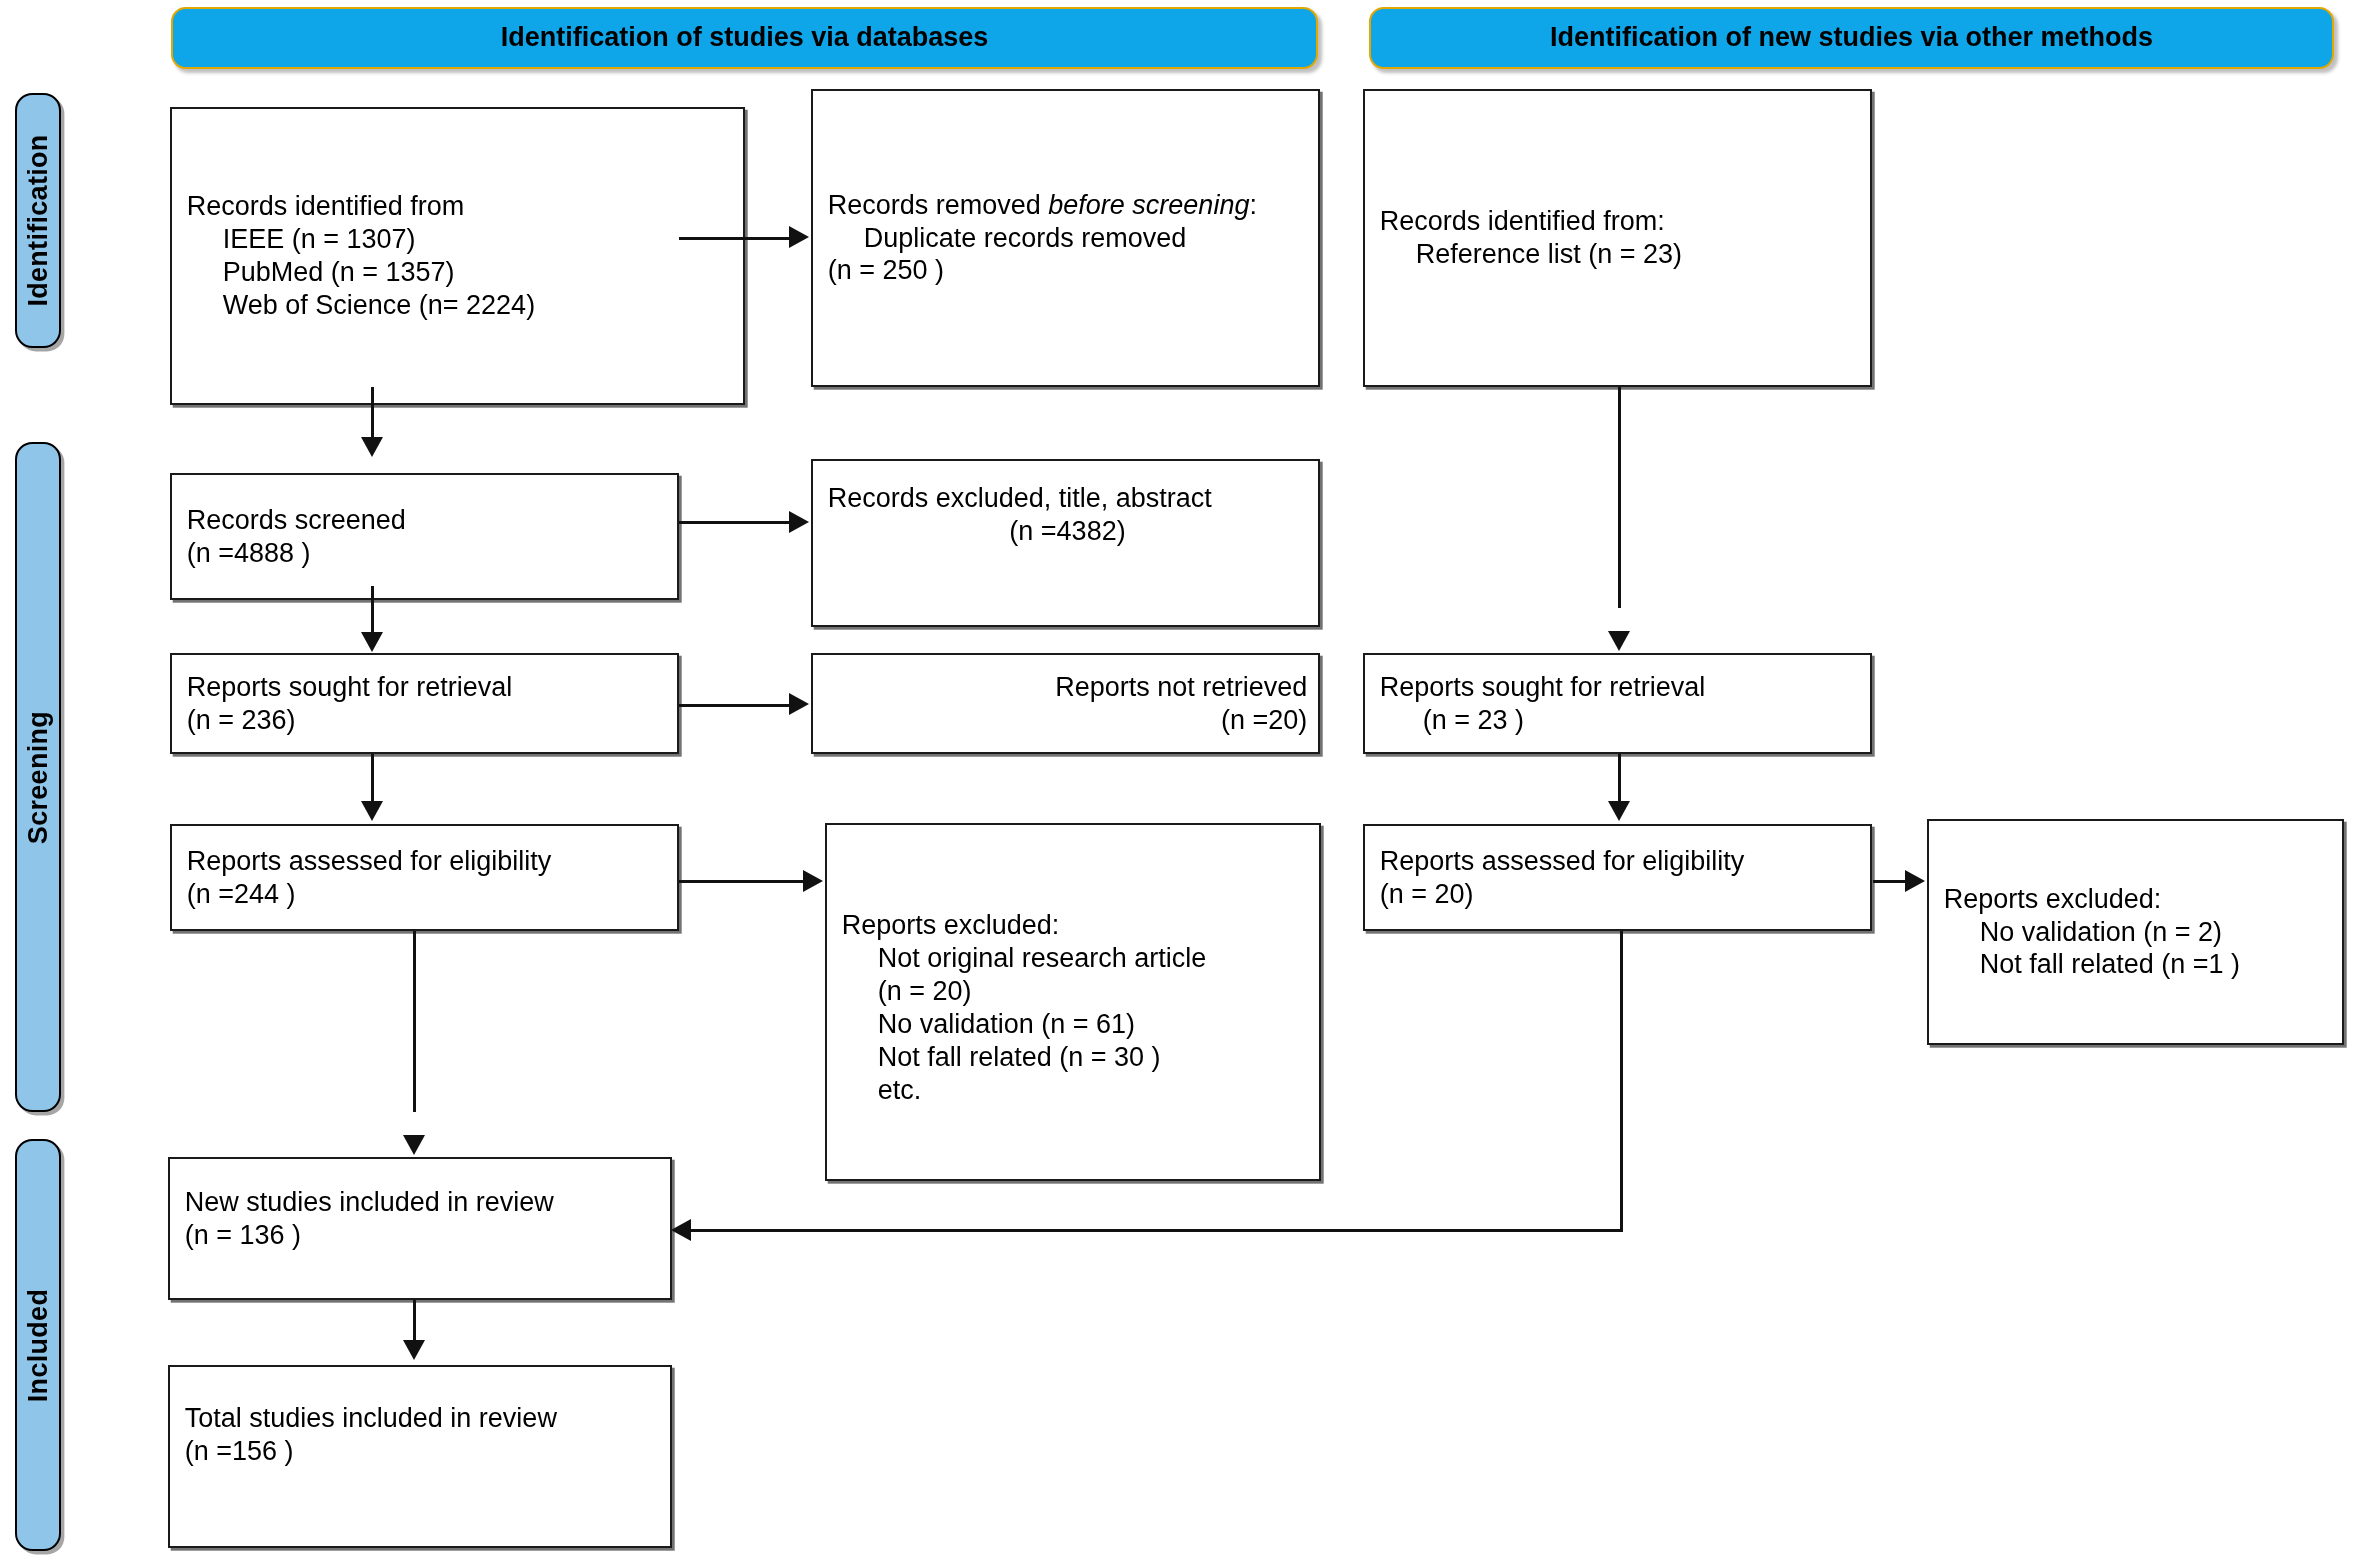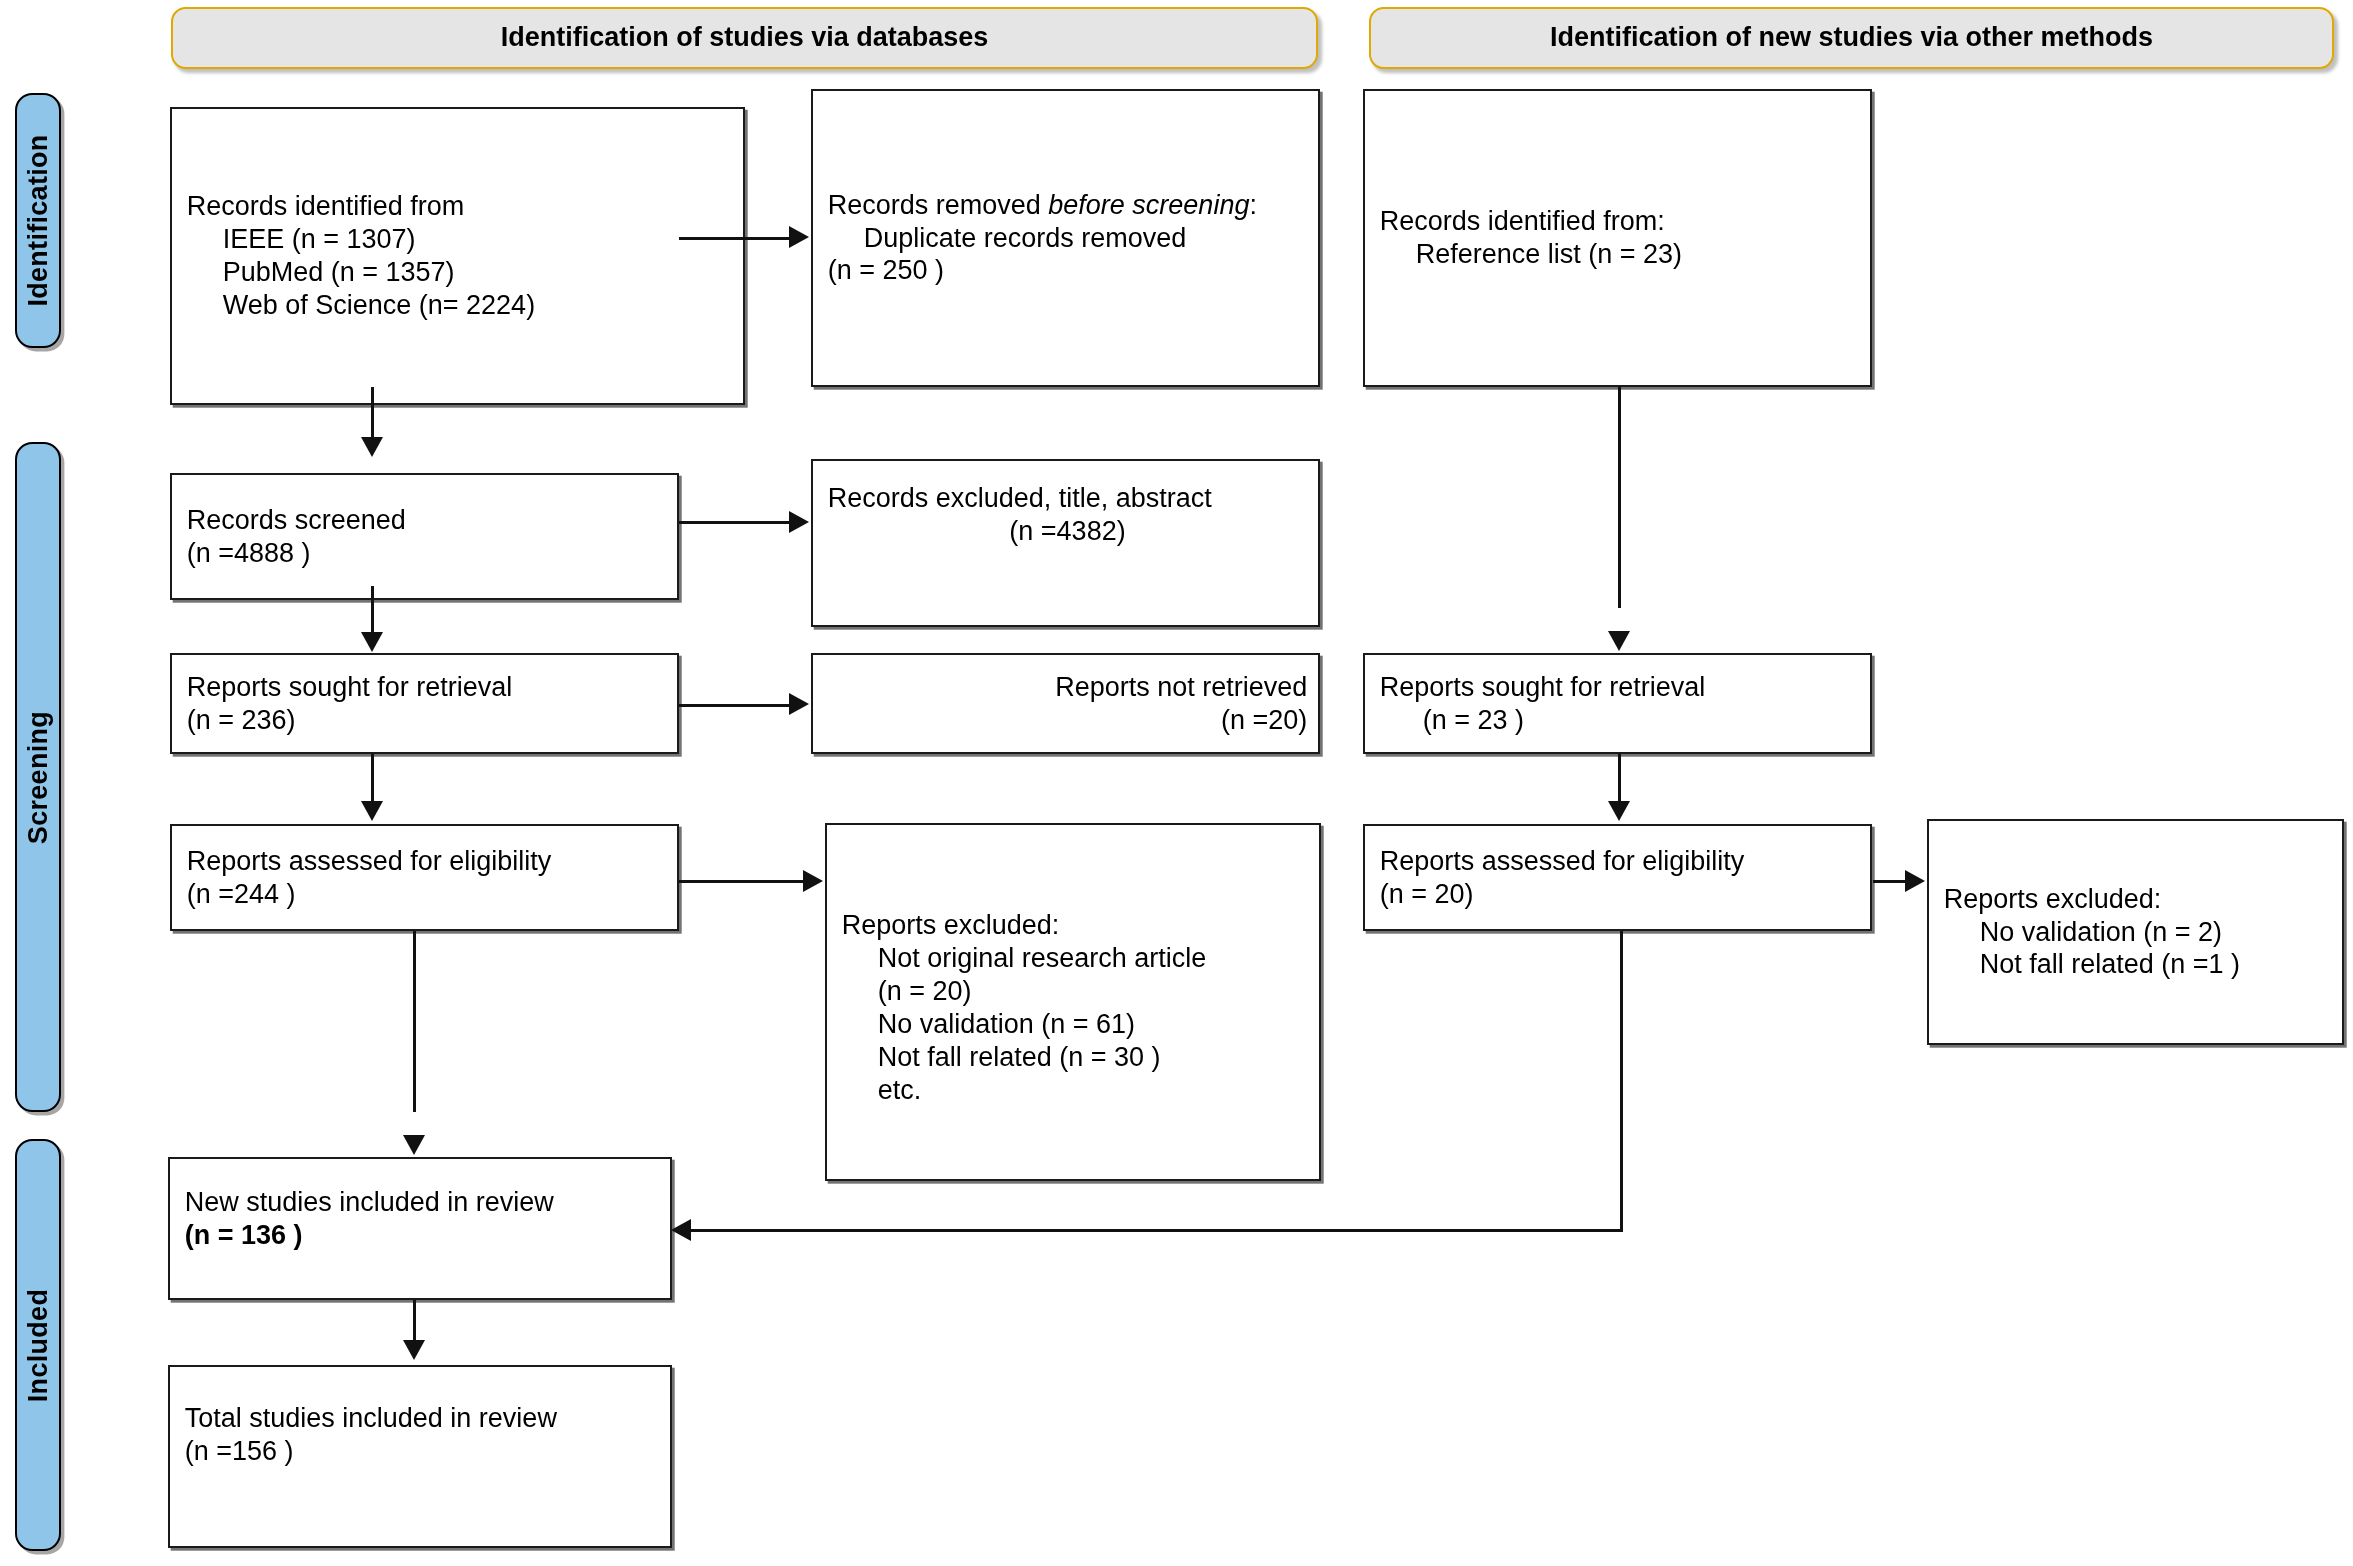--- a/index.html
+++ b/index.html
@@ -36,21 +36,21 @@
     font-weight: bold;
     font-size: 27px;
     letter-spacing: 0.3px;
     color: #000000;
     font-family: "Liberation Sans", sans-serif;
   }
 
   
   .section-header {
     position: absolute;
-    background: #e5e5e5;
+    background: #0ea5e9;
     border: 2px solid #E0A800;
     border-radius: 14.7px;
     box-shadow: 3.4px 4px 3.4px rgba(0,0,0,0.25);
     box-sizing: border-box;
     display: flex;
     align-items: center;
     justify-content: center;
     color: #000000;
     font-weight: bold;
     font-size: 27px;
@@ -229,21 +229,21 @@
     <div class="box-text">
       <span>Reports excluded:</span>
       <span class="ind">No validation (n = 2)</span>
       <span class="ind">Not fall related (n =1 )</span>
     </div>
   </div>
 
   <div class="box" style="left:168px; top:1157px; width:504px; height:143px;">
     <div class="box-text" style="align-self:flex-start; margin-top:27px;">
       <span>New studies included in review</span>
-      <span style="display:block;font-weight:bold;">(n = 136 )</span>
+      <span style="display:block;">(n = 136 )</span>
     </div>
   </div>
 
   <div class="box" style="left:168px; top:1365px; width:504px; height:183px;">
     <div class="box-text" style="align-self:flex-start; margin-top:35px;">
       <span>Total studies included in review</span>
       <span style="display:block;">(n =156 )</span>
     </div>
   </div>
 

